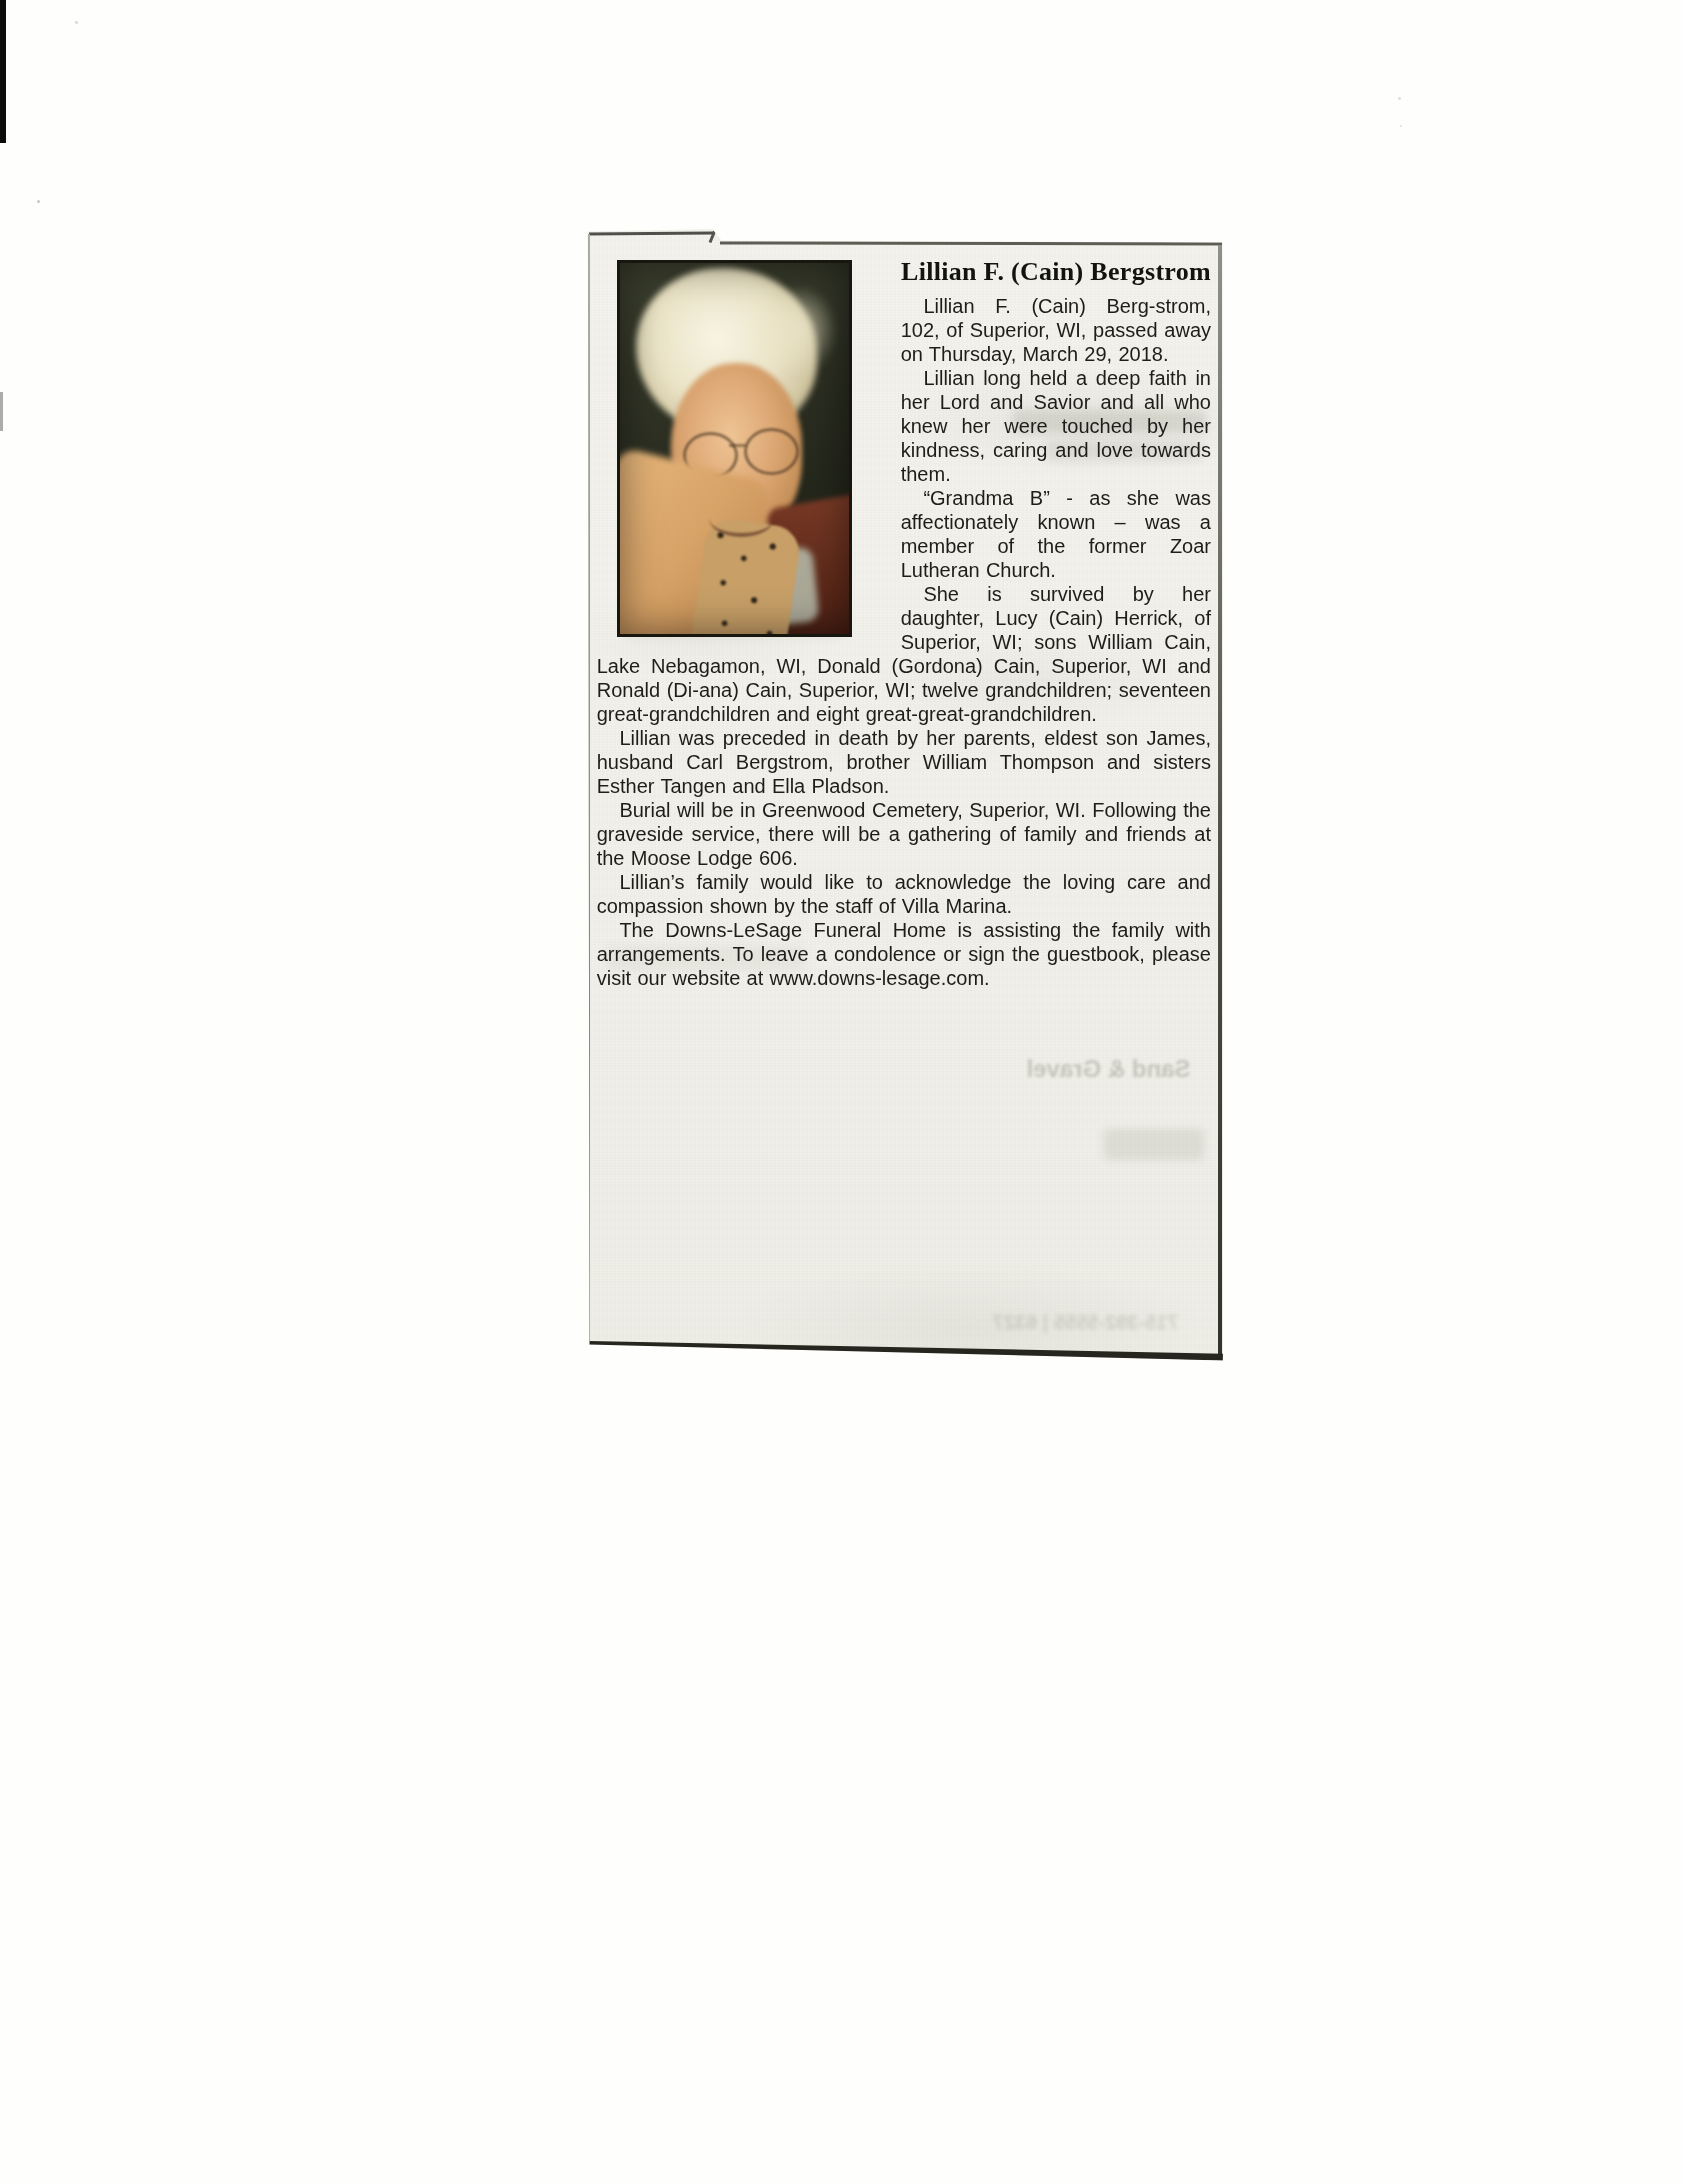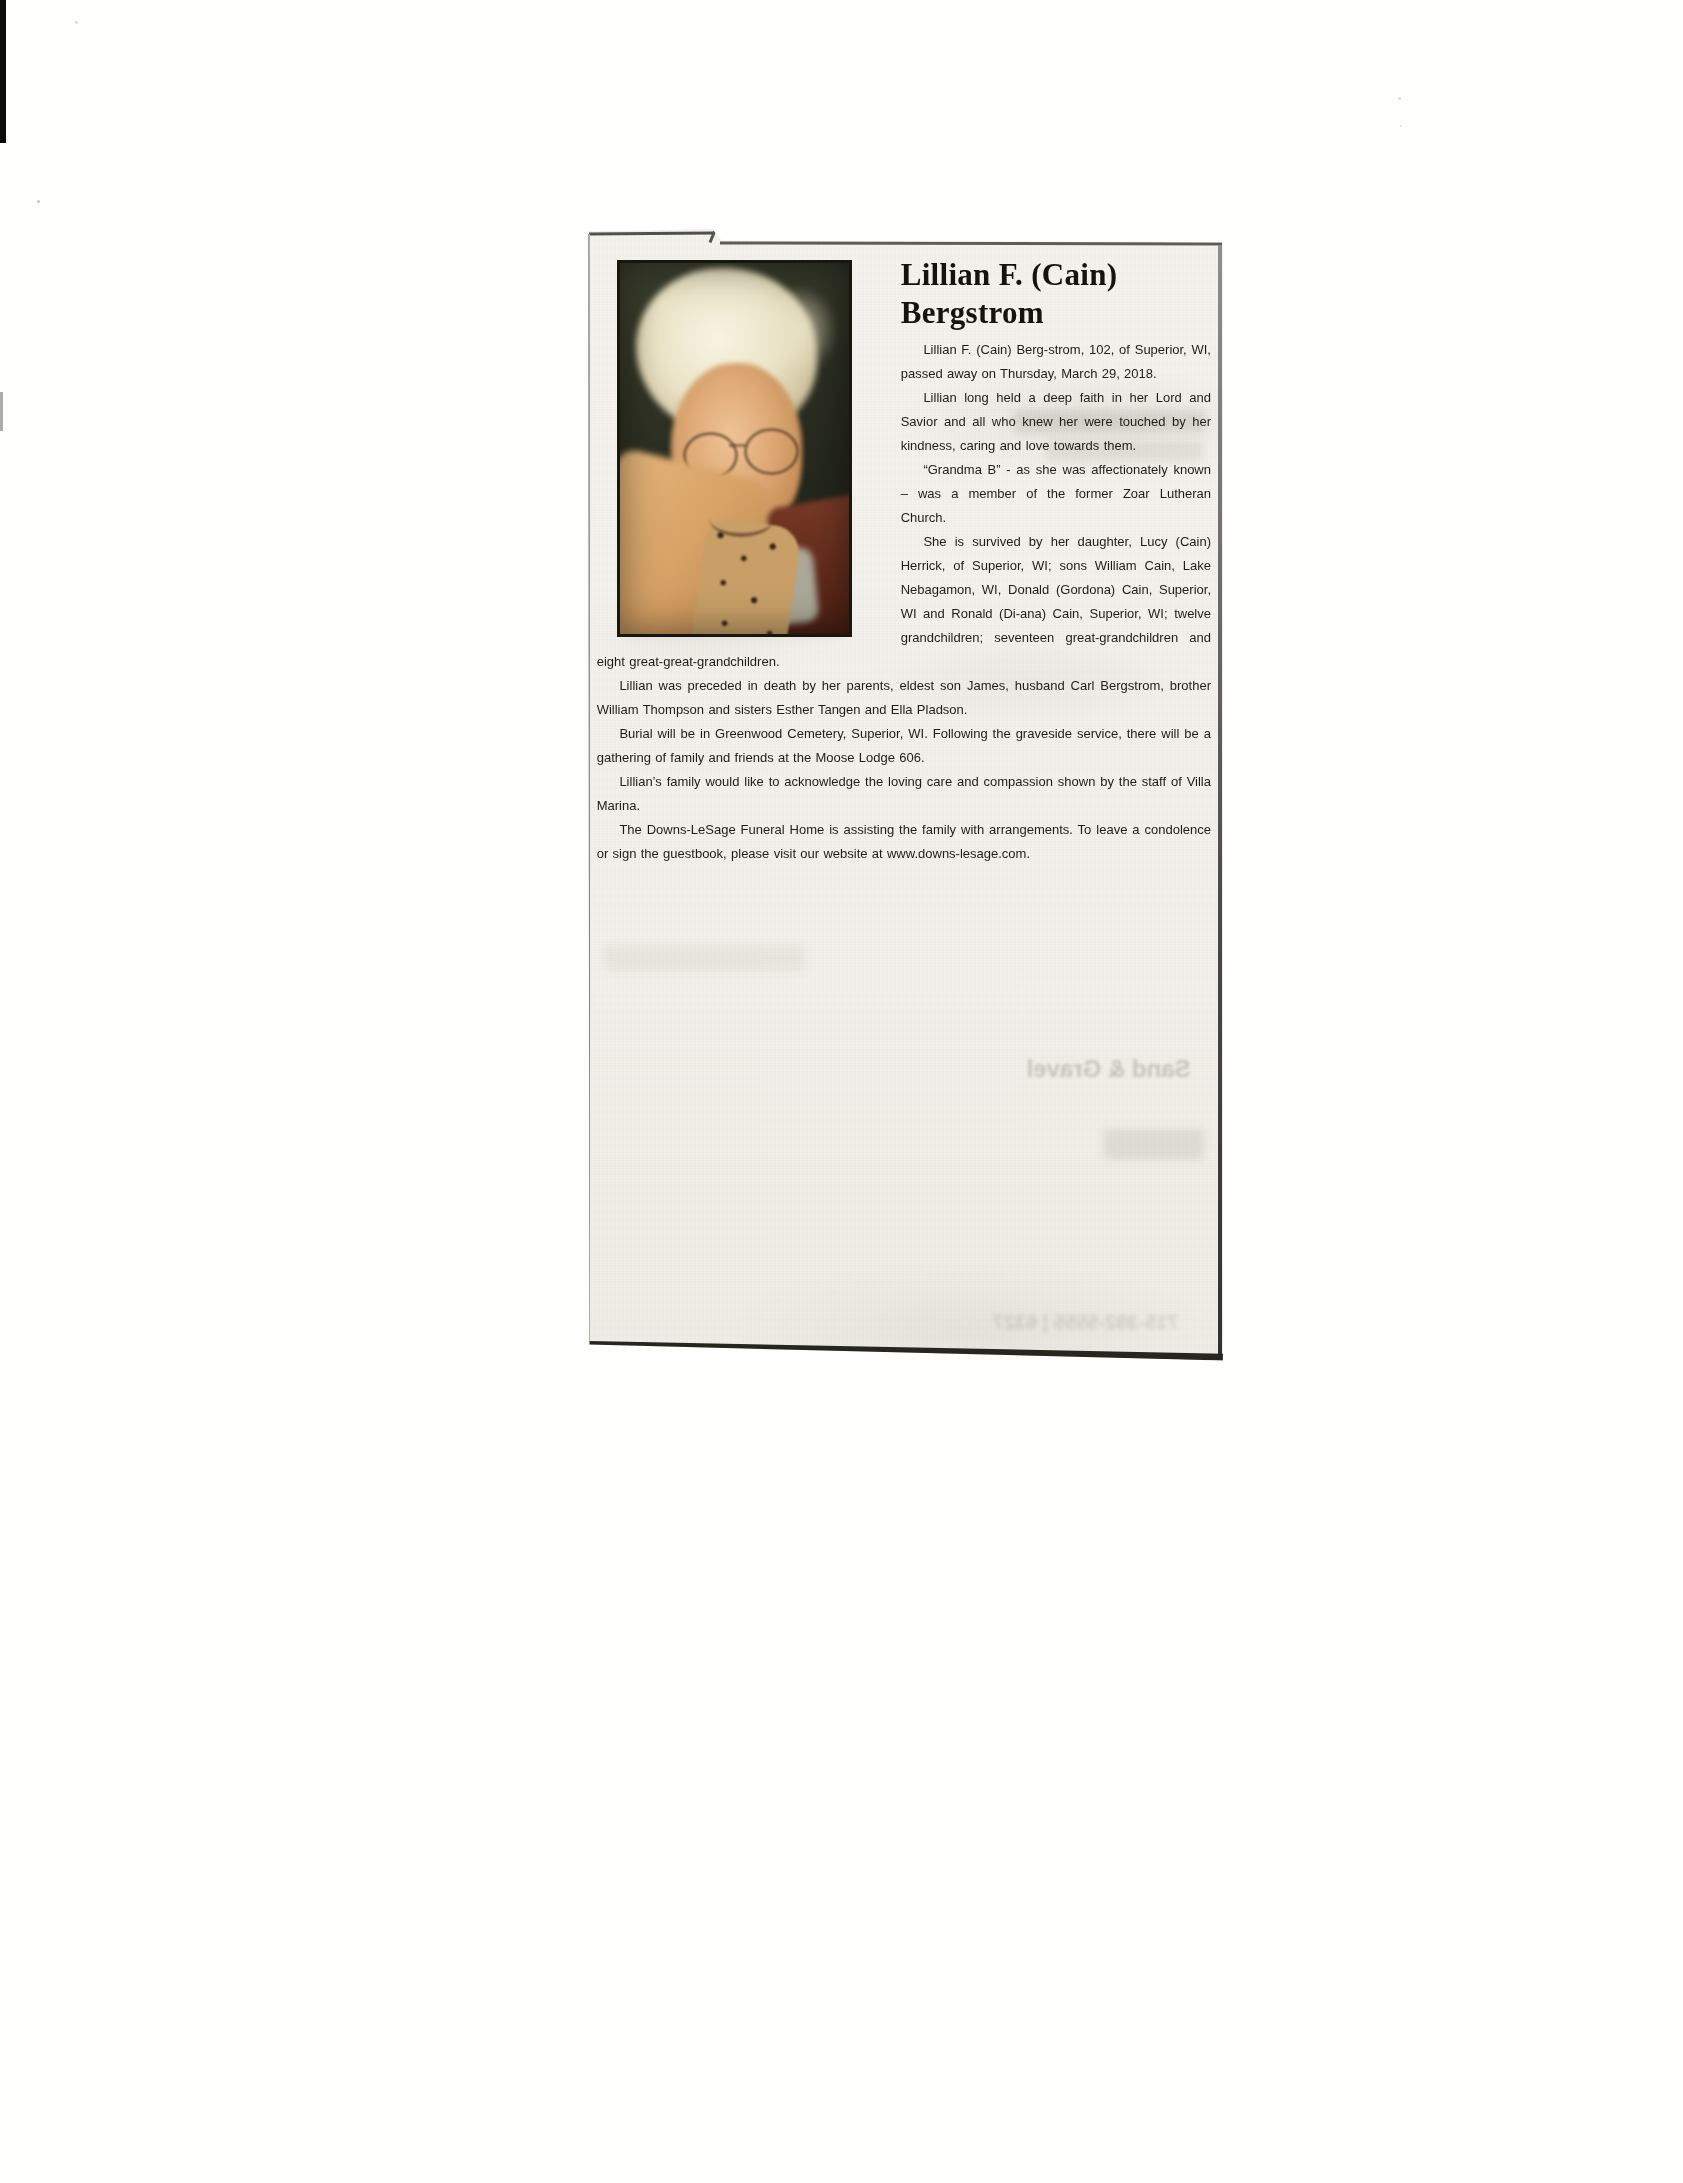--- a/index.html
+++ b/index.html
@@ -96,25 +96,25 @@
       radial-gradient(circle 5.3px at 77px 108px,#2e2417 45%,transparent 58%),
       radial-gradient(circle 5.3px at 31px 104px,#2e2417 45%,transparent 58%);}
   .ph-shirt{left:121px;top:287px;width:75px;height:75px;border-radius:13.3px;background:#b9bfae;transform:rotate(-6deg);filter:blur(3.3px);opacity:.85;}
   .ph-jacket{left:159px;top:237px;width:97px;height:164px;border-radius:13.3px;
     background:linear-gradient(200deg,#7c3c27 0%,#5a2718 60%,#3c1a10 100%);transform:rotate(-10deg);filter:blur(2.7px);}
   .ph-vignette{inset:0;box-shadow:inset 0 0 40px rgba(0,0,0,.5);}
 
   
   .headline{
     font-family:"Liberation Serif", serif;font-weight:bold;
-    font-size:31px;line-height:1.22;letter-spacing:0.3px;
-    color:#14140f;text-align:left;margin:0 0 6.7px 0;
+    font-size:26px;line-height:1.22;letter-spacing:0.3px;
+    color:#14140f;text-align:right;margin:0 0 6.7px 0;
   }
   .body-text p{
-    font-size:13px;line-height:24px;color:#1d1d1a;
+    font-size:20px;line-height:24px;color:#1d1d1a;
     text-align:justify;text-indent:22.7px;margin:0;
     word-spacing:0.7px;
   }
   .content{position:relative;}
 </style>
 </head>
 <body>
 
 <div class="page">
 

